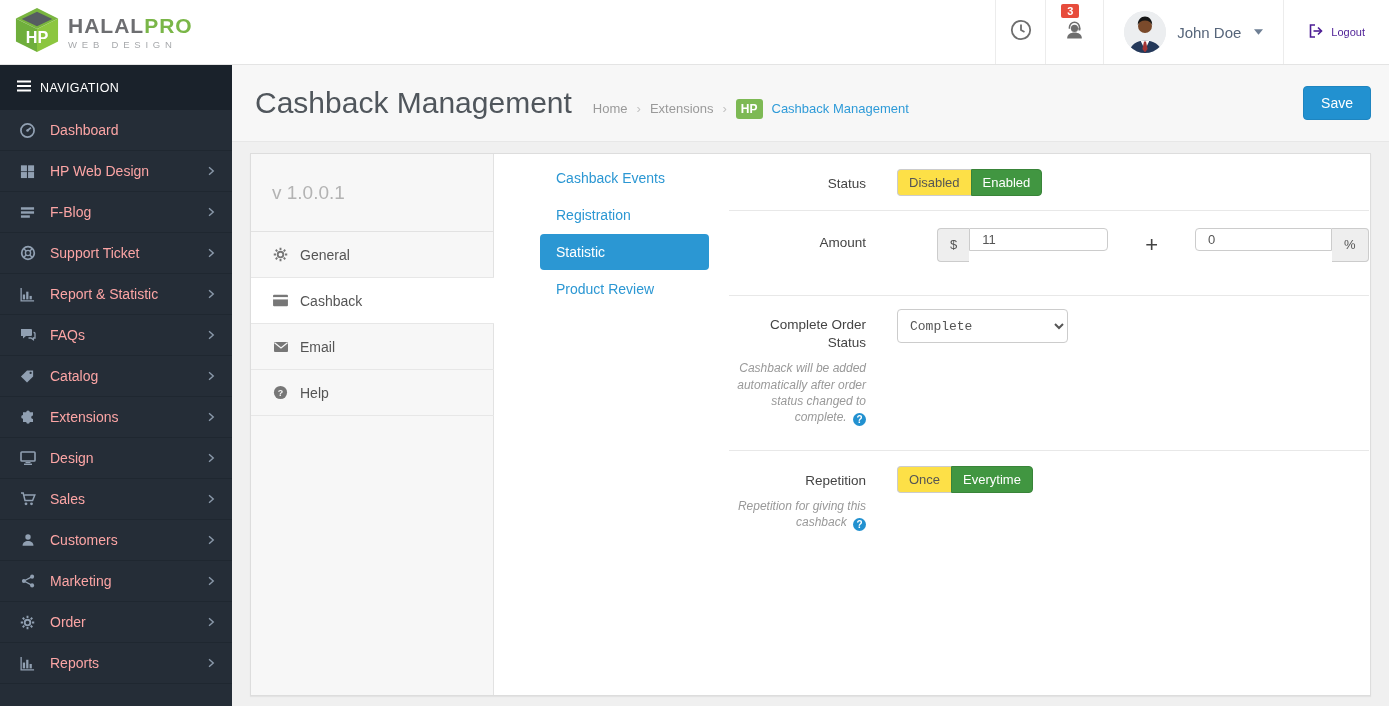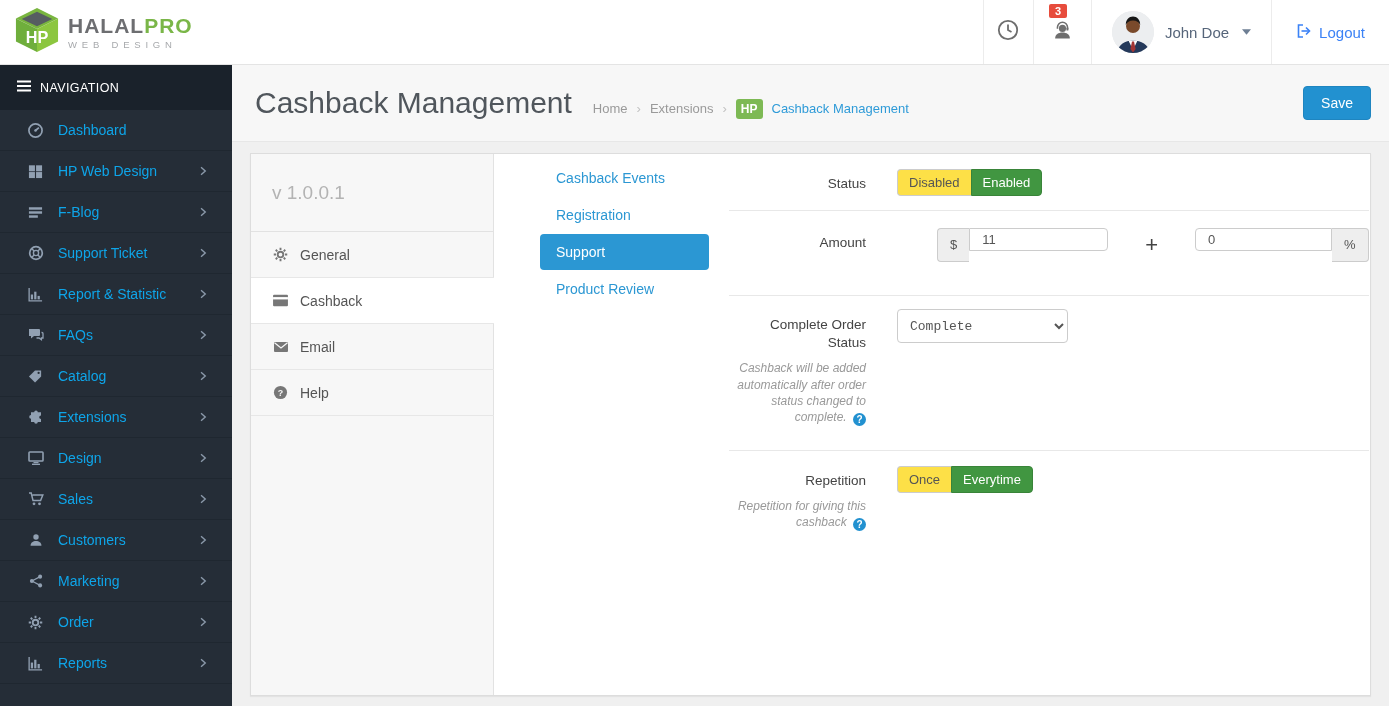--- a/index.html
+++ b/index.html
@@ -17,28 +17,28 @@
   .topbar-right { margin-left:auto; display:flex; height:100%; }
   .tb-box { border-left:1px solid #ececec; display:flex; align-items:center; justify-content:center;
     position:relative; cursor:pointer; color:#6e6e6e; }
   .tb-clock { width:50px; }
   .tb-support { width:58px; }
   .badge-red { position:absolute; top:4px; left:15px; background:#e74c3c; color:#fff;
     font-size:11px; font-weight:bold; padding:1px 6px; border-radius:2px; }
   .tb-user { padding:0 20px; gap:11px; color:#56657a; font-size:15px; }
   .avatar { width:42px; height:42px; border-radius:50%; overflow:hidden; background:#e8eaec; flex-shrink:0; }
   .caret { color:#6e7f94; margin-left:2px; display:flex; }
-  .tb-logout { padding:0 24px; gap:7px; color:#3b82f6; font-size:15px; }
+  .tb-logout { padding:0 24px; gap:7px; color:#4c1d95; font-size:11px; }
 
   
   .sidebar { position:absolute; top:65px; left:0; bottom:0; width:232px; background:#252d37; }
   .nav-header { height:45px; background:#1a222b; color:#fff; font-size:12.5px; letter-spacing:.4px;
     display:flex; align-items:center; gap:9px; padding-left:17px; }
-  .nav-item { height:41px; display:flex; align-items:center; padding:0 25px;
-    color:#0ea5e9; font-size:14px; border-bottom:1px solid #1f2730; cursor:pointer; }
+  .nav-item { height:41px; display:flex; align-items:center; padding:0 17px;
+    color:#fca5a5; font-size:14px; border-bottom:1px solid #1f2730; cursor:pointer; }
   .nav-item .nicon { width:21px; margin-right:12px; display:flex; justify-content:center; color:#91a0b2; }
   .nav-item .chev { margin-left:auto; color:#8b99aa; display:flex; }
   .hole { fill:#252d37; }
 
   
   .page-header { position:absolute; left:232px; top:65px; right:0; height:77px; background:#f7f7f7;
     border-bottom:1px solid #e7e7e7; display:flex; align-items:center; padding:0 18px 0 23px; }
   .ph-left { display:flex; align-items:baseline; }
   .page-title { font-size:30px; font-weight:300; color:#50565c; }
   .breadcrumb { margin-left:21px; display:flex; align-items:center; font-size:13px; color:#9a9a9a; gap:9px; }
@@ -468,21 +468,21 @@
       </div>
     </div>
 
     <div class="card-right">
       <div class="card-right-top"></div>
       <div class="card-body">
 
         <div class="subnav">
           <span class="subnav-item">Cashback Events</span>
           <span class="subnav-item">Registration</span>
-          <span class="subnav-item active">Support</span>
+          <span class="subnav-item active">Statistic</span>
           <span class="subnav-item">Product Review</span>
         </div>
 
         <div class="form-col">
 
           <div class="form-row r-status">
             <div class="label-col vmid">Status</div>
             <div class="ctrl-col">
               <span class="btn-group">
                 <button class="btn-toggle">Disabled</button>

